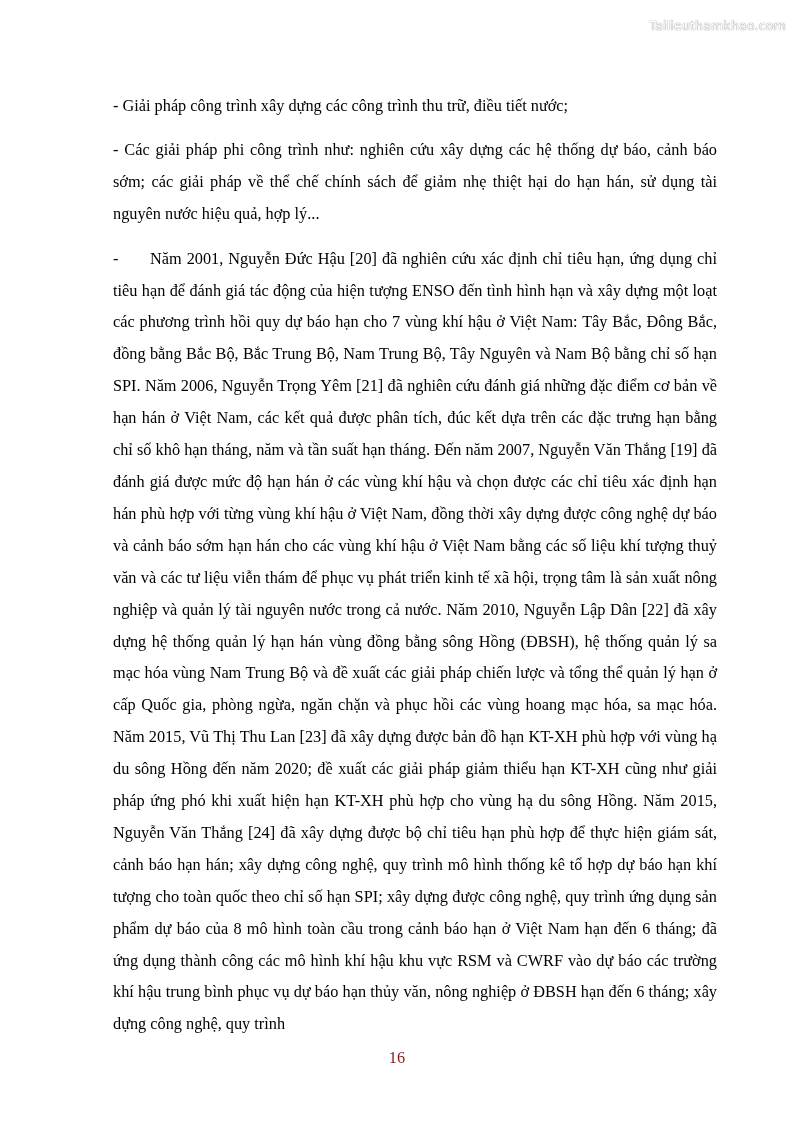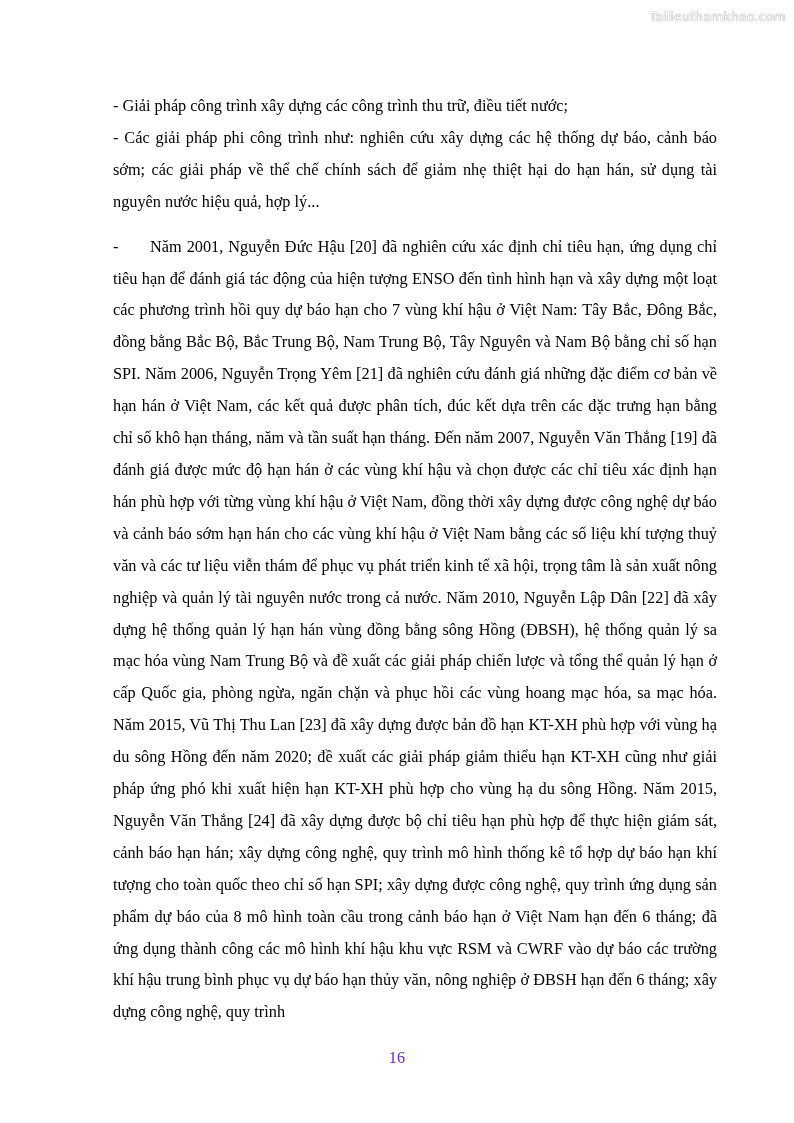--- a/index.html
+++ b/index.html
@@ -1,34 +1,34 @@
 <!DOCTYPE html>
 <html><head>
 <meta charset="utf-8">
 <style>
   html, body { margin: 0; padding: 0; background: #ffffff; }
   body { width: 794px; height: 1123px; position: relative; overflow: hidden; }
   .watermark {
-    position: absolute; top: 9px; right: 8px;
+    position: absolute; top: 18px; right: 8px;
     font-family: "DejaVu Sans", sans-serif; font-size: 12.5px;
     color: #ffffff; letter-spacing: 0.2px;
     text-shadow: 0 0 1px #8a8a8a, 0 0 1px #8a8a8a;
   }
   .page {
     position: absolute; left: 113px; top: 90px; width: 604px;
     font-family: "Liberation Serif", serif; font-size: 16.3px;
     color: #000; line-height: 31.9px;
   }
   .para { margin: 0; text-align: justify; }
-  .para.first { margin-bottom: 0; }
+  .para.first { margin-bottom: 12px; }
   .para.second { margin-bottom: 13px; }
   .dash-tab { display: inline-block; width: 37px; }
   .page-number {
     position: absolute; left: 0; width: 794px; top: 1048px;
-    text-align: center; font-family: "Liberation Serif", serif; font-size: 16.3px; color: #6d28d9;
+    text-align: center; font-family: "Liberation Serif", serif; font-size: 16.3px; color: #7f1d1d;
   }
 </style>
 </head>
 <body>
 
 <div class="watermark">Tailieuthamkhao.com</div>
 
 <div class="page">
   <p class="para first"><span>- </span><span>Giải pháp công trình xây dựng các công trình thu trữ, điều tiết nước;</span></p>
   <p class="para second"><span>- </span><span>Các giải pháp phi công trình như: nghiên cứu xây dựng các hệ thống dự báo, cảnh báo sớm; các giải pháp về thể chế chính sách để giảm nhẹ thiệt hại do hạn hán, sử dụng tài nguyên nước hiệu quả, hợp lý...</span></p>

